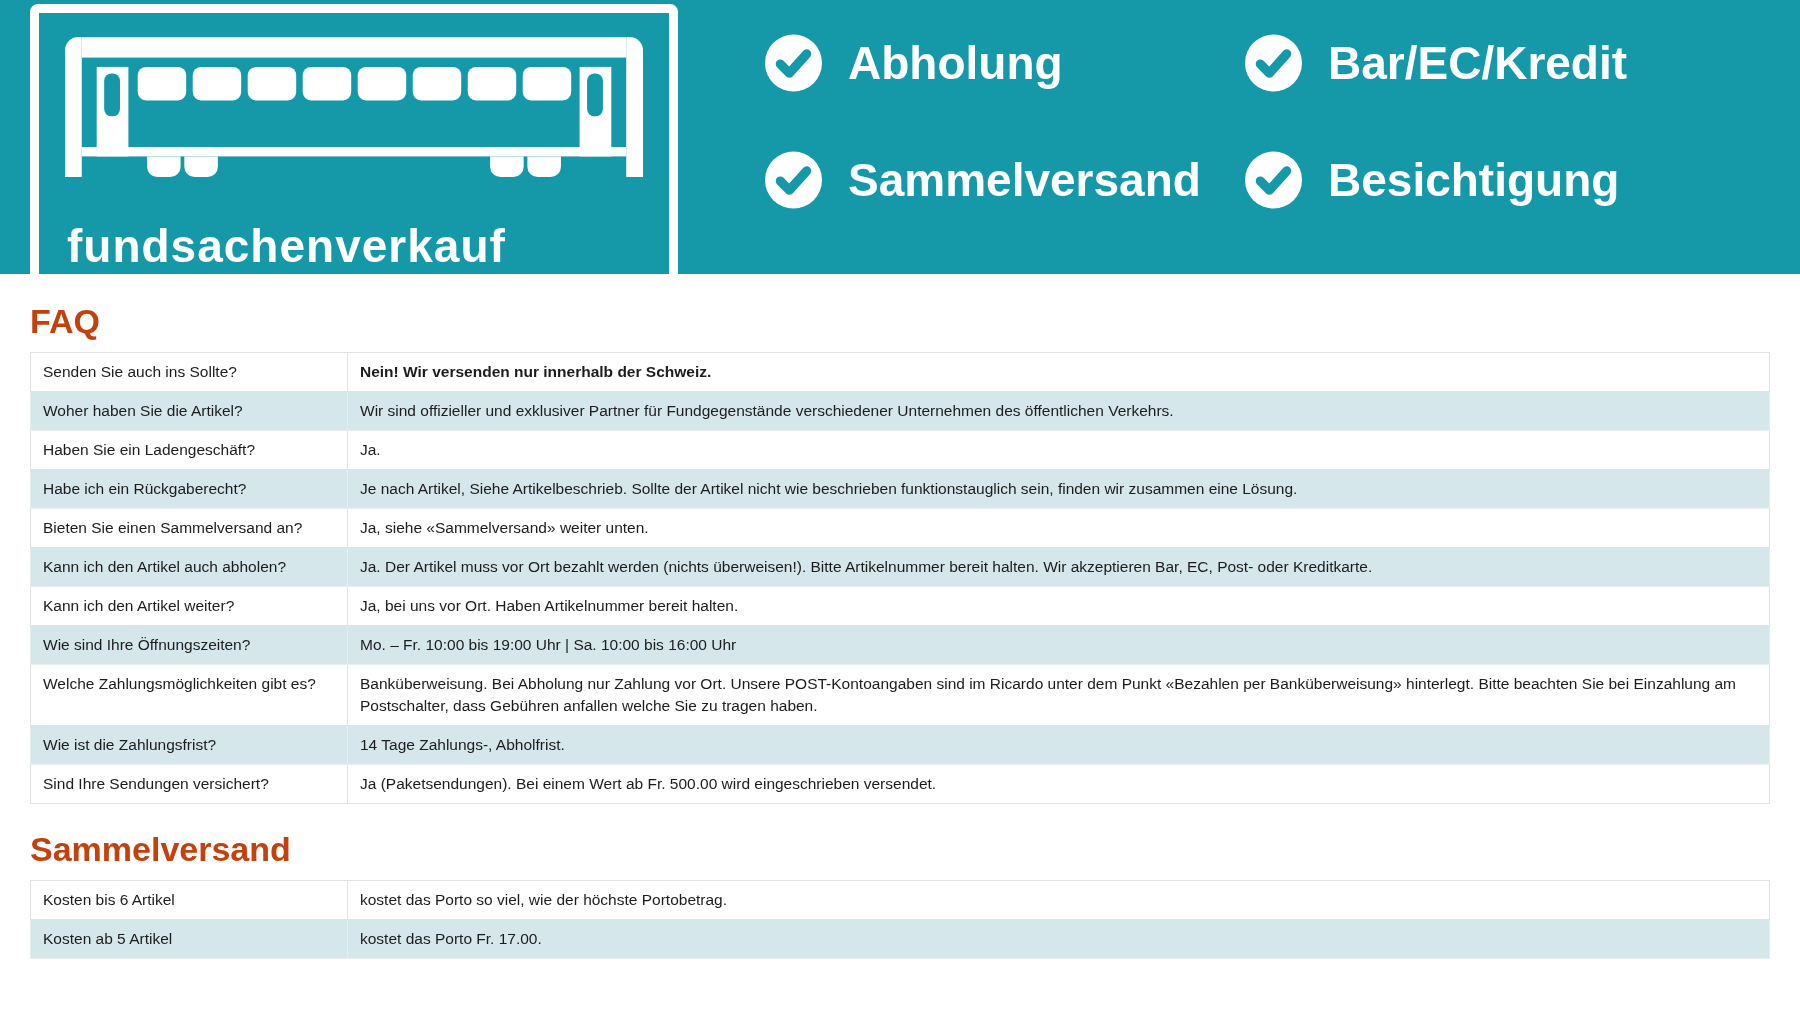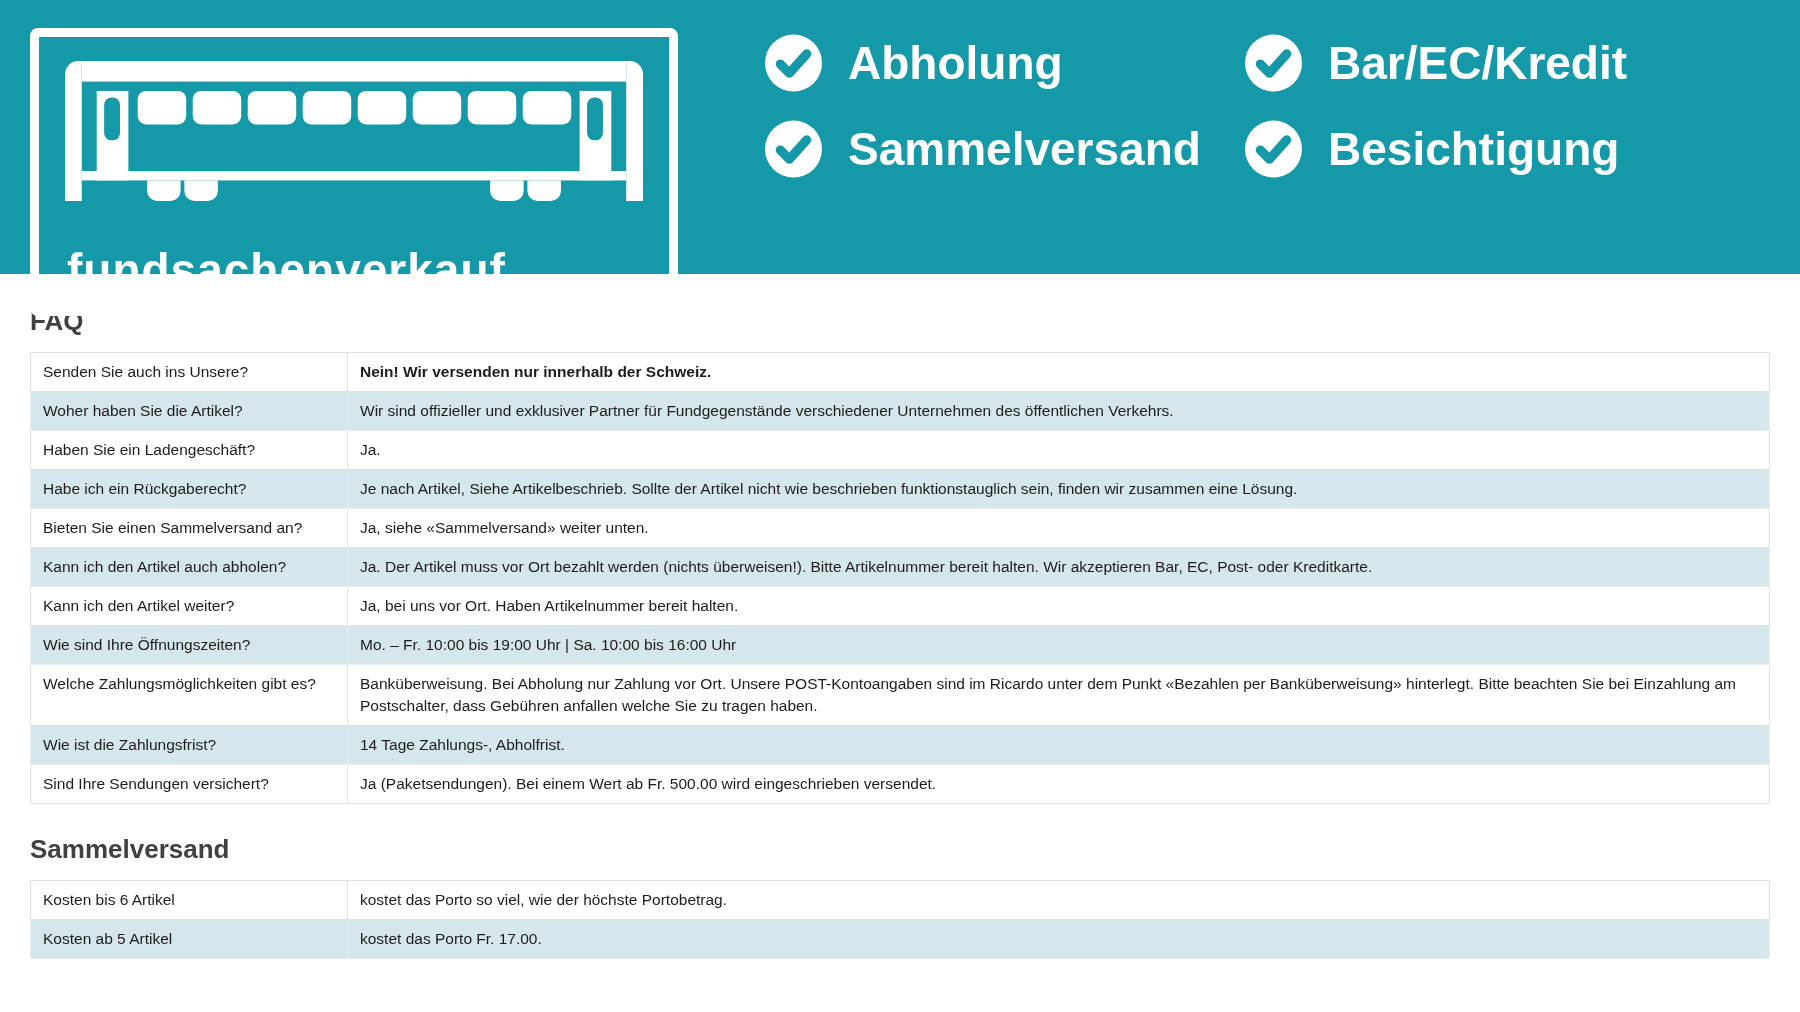--- a/index.html
+++ b/index.html
@@ -9,43 +9,43 @@
     --text:#1c1c1c;
   }
   html,body{margin:0;padding:0;}
   body{
     width:1800px;min-height:1012px;background:#fff;overflow:hidden;
     font-family:"Liberation Sans",sans-serif;color:var(--text);
   }
   
   .banner{position:relative;width:1800px;height:274px;background:var(--teal);}
   .logo-box{
-    position:absolute;left:30px;top:28px;width:648px;height:288px;
+    position:absolute;left:30px;top:4px;width:648px;height:288px;
     border:9px solid #fff;border-radius:8px;box-sizing:border-box;
   }
   .logo-train{position:absolute;left:26px;top:24px;width:578px;height:140px;}
   .logo-train .w{fill:#fff;}
   .logo-train .slot{fill:var(--teal);}
   .logo-text{
     position:absolute;left:28px;bottom:10px;
     font-size:46px;font-weight:bold;color:#fff;letter-spacing:1px;white-space:nowrap;
   }
   .features{
     position:absolute;left:765px;top:34px;
-    display:grid;grid-template-columns:480px auto;row-gap:28px;
+    display:grid;grid-template-columns:480px auto;row-gap:59px;
   }
   .feature{display:flex;align-items:center;gap:26px;height:58px;}
   .check-icon{width:57px;height:58px;flex:0 0 auto;}
   .check-icon circle{fill:#fff;}
   .check-icon path{stroke:var(--teal);stroke-width:9;fill:none;stroke-linecap:round;stroke-linejoin:round;}
   .feature-label{font-size:46px;font-weight:bold;color:#fff;white-space:nowrap;}
   
   .content{padding:0 30px;}
   h2.section-title{
-    font-size:26px;font-weight:bold;color:#404040;
+    font-size:34px;font-weight:bold;color:#c2410c;
     margin:32px 0 16px 0;line-height:30px;
   }
   h2.section-title.second{margin-top:30px;}
   table.qa{
     width:1740px;border-collapse:collapse;table-layout:fixed;
     font-size:15.5px;
   }
   table.qa td{
     border:1px solid var(--border);
     padding:8px 12px;vertical-align:top;line-height:22px;color:var(--text);
@@ -123,21 +123,21 @@
     </div>
   </div>
 </div>
 
 <div class="content">
 
   <h2 class="section-title">FAQ</h2>
   <table class="qa">
     <tbody id="faq-body">
         <tr class="bold-answer">
-    <td class="q">Senden Sie auch ins Unsere?</td>
+    <td class="q">Senden Sie auch ins Sollte?</td>
     <td class="a">Nein! Wir versenden nur innerhalb der Schweiz.</td>
   </tr>
         <tr class="alt">
     <td class="q">Woher haben Sie die Artikel?</td>
     <td class="a">Wir sind offizieller und exklusiver Partner für Fundgegenstände verschiedener Unternehmen des öffentlichen Verkehrs.</td>
   </tr>
         <tr>
     <td class="q">Haben Sie ein Ladengeschäft?</td>
     <td class="a">Ja.</td>
   </tr>

